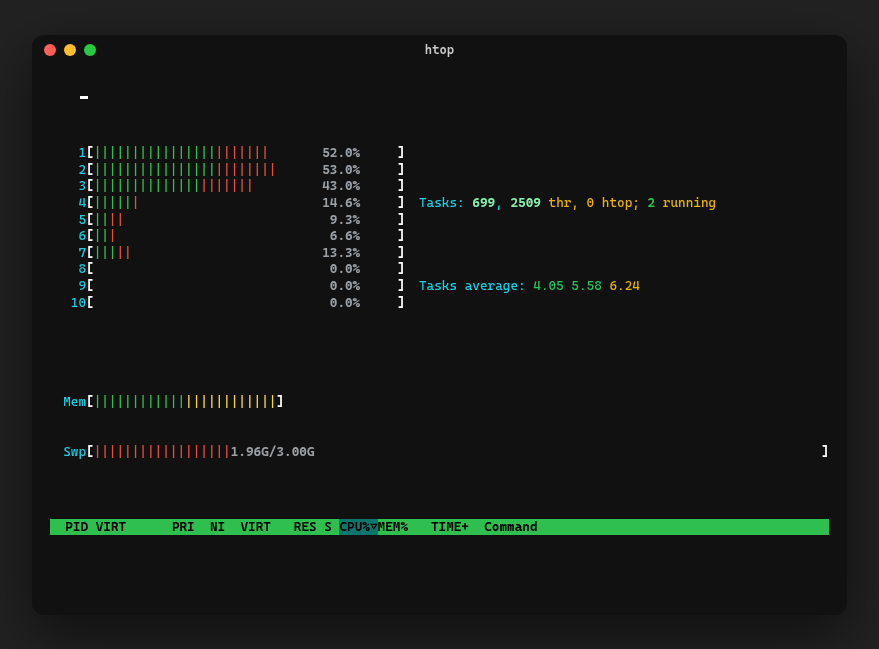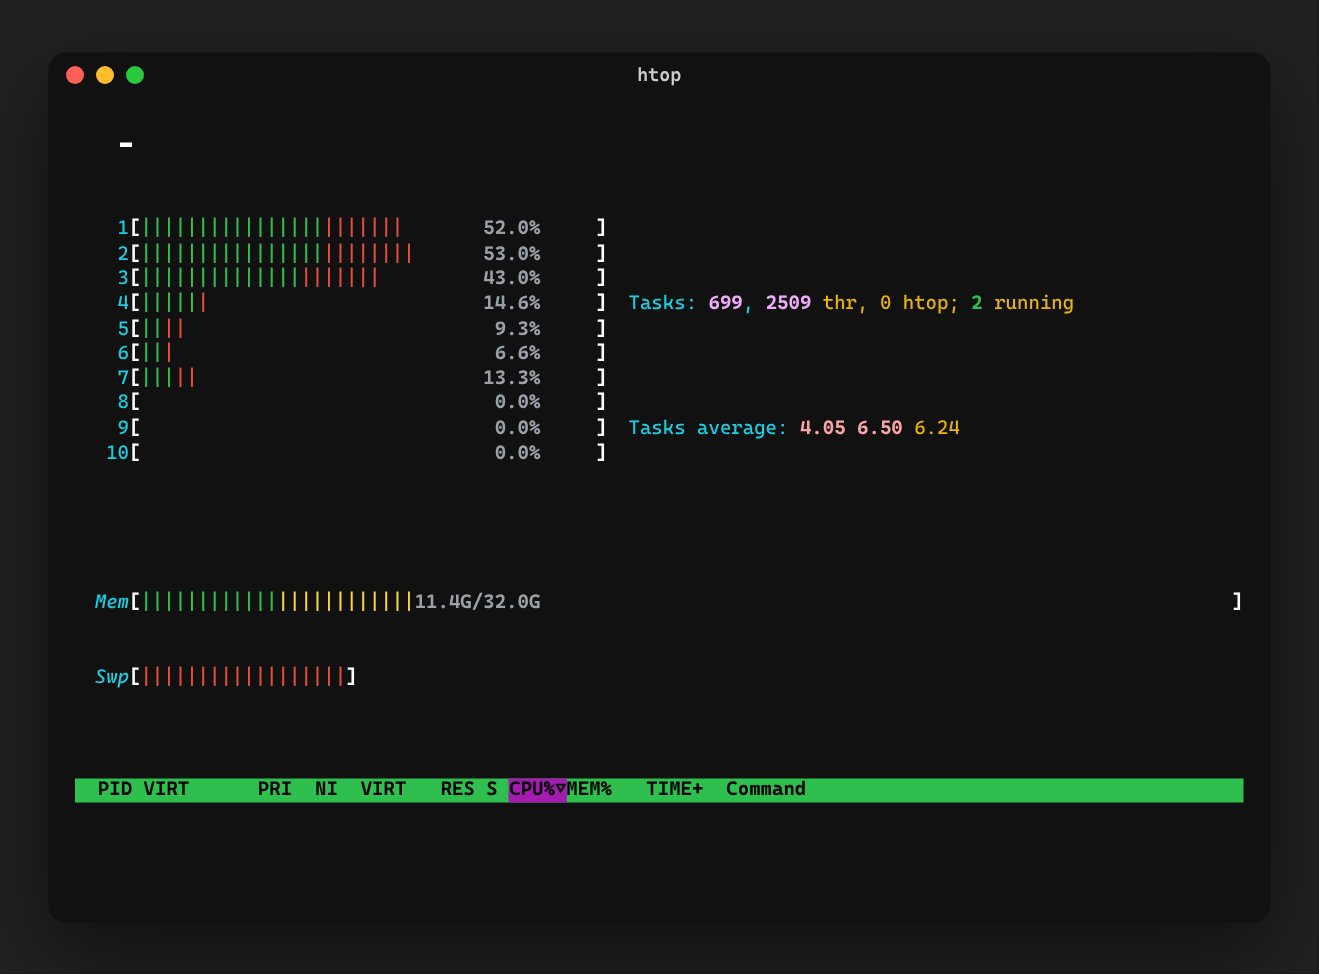--- a/index.html
+++ b/index.html
@@ -50,40 +50,40 @@
     overflow: hidden;
   }
   .cursor {
     width: 8px; height: 3px; background: #fff; display: inline-block;
     margin-bottom: 8px;
   }
   .row { display: flex; }
   .meters { flex: 0 0 355px; }
   .meter-line { display: flex; align-items: baseline; }
   .mnum { color: #19cfe3; width: 36px; text-align: right; display: inline-block; }
-  .mlabel { color: #19cfe3; width: 36px; text-align: right; display: inline-block; font-style: italic; }
+  .mlabel { color: #19cfe3; width: 36px; text-align: right; display: inline-block; }
   .br { color: #fff; font-weight: 700; }
   .bars { display: inline-block; letter-spacing: 0; }
   .bg { color: #2fbf4e; }
   .br2 { color: #e74c3c; }
   .by { color: #f5d342; }
   .pct { color: #9aa0a6; flex: 1; padding-right: 0; font-weight: 700;}
   .sys { color: #19cfe3; padding-left: 14px; }
-  .sys .v1 { color: #f0abfc; font-weight: 700; }
+  .sys .v1 { color: #86efac; font-weight: 700; }
   .sys .v2 { color: #eab308; }
-  .sys .w  { color: #fca5a5; font-weight: 700; }
+  .sys .w  { color: #22c55e; font-weight: 400; }
   .sys .r  { color: #2fbf4e; font-weight: 700; }
   .header-row {
     background: #2fbf4e;
     color: #000;
     display: flex;
     margin-top: 8px;
     font-weight: 700;
   }
-  .header-row .sorted { background: #a21caf; }
+  .header-row .sorted { background: #0f766e; }
   .cell { white-space: pre; }
 </style>
 </head>
 <body>
 
 <div class="window">
   <div class="titlebar">
     <div class="traffic">
       <span class="t-close"></span>
       <span class="t-min"></span>
@@ -95,27 +95,27 @@
   <div class="content">
     <span class="cursor"></span>
 
     <div class="row">
       <div class="meters" id="cpu-meters"><div class="meter-line"><span class="mnum">1</span><span class="br">[</span><span class="bars"><span class="bg">||||||||||||||||</span><span class="br2">|||||||</span></span><span class="pct">       52.0%</span><span class="br">]</span></div><div class="meter-line"><span class="mnum">2</span><span class="br">[</span><span class="bars"><span class="bg">||||||||||||||||</span><span class="br2">||||||||</span></span><span class="pct">      53.0%</span><span class="br">]</span></div><div class="meter-line"><span class="mnum">3</span><span class="br">[</span><span class="bars"><span class="bg">||||||||||||||</span><span class="br2">|||||||</span></span><span class="pct">         43.0%</span><span class="br">]</span></div><div class="meter-line"><span class="mnum">4</span><span class="br">[</span><span class="bars"><span class="bg">|||||</span><span class="br2">|</span></span><span class="pct">                        14.6%</span><span class="br">]</span></div><div class="meter-line"><span class="mnum">5</span><span class="br">[</span><span class="bars"><span class="bg">||</span><span class="br2">||</span></span><span class="pct">                           9.3%</span><span class="br">]</span></div><div class="meter-line"><span class="mnum">6</span><span class="br">[</span><span class="bars"><span class="bg">||</span><span class="br2">|</span></span><span class="pct">                            6.6%</span><span class="br">]</span></div><div class="meter-line"><span class="mnum">7</span><span class="br">[</span><span class="bars"><span class="bg">|||</span><span class="br2">||</span></span><span class="pct">                         13.3%</span><span class="br">]</span></div><div class="meter-line"><span class="mnum">8</span><span class="br">[</span><span class="bars"><span class="bg"></span><span class="br2"></span></span><span class="pct">                               0.0%</span><span class="br">]</span></div><div class="meter-line"><span class="mnum">9</span><span class="br">[</span><span class="bars"><span class="bg"></span><span class="br2"></span></span><span class="pct">                               0.0%</span><span class="br">]</span></div><div class="meter-line"><span class="mnum">10</span><span class="br">[</span><span class="bars"><span class="bg"></span><span class="br2"></span></span><span class="pct">                               0.0%</span><span class="br">]</span></div></div>
       <div class="sys">
         <div>
 <span>Tasks: </span><span class="v1">699</span><span>, </span><span class="v1">2509</span><span class="v2"> thr, </span><span class="v2">0</span><span class="v2"> htop; </span><span class="r">2</span><span class="v2"> running</span>
         </div>
         <div>
-<span>Tasks average: </span><span class="w">4.05</span> <span class="w">6.50</span> <span class="v2">6.24</span>
+<span>Tasks average: </span><span class="w">4.05</span> <span class="w">5.58</span> <span class="v2">6.24</span>
         </div>
       </div>
     </div>
 
-    <div id="mem-line" class="meter-line"><span class="mlabel">Mem</span><span class="br">[</span><span class="bars"><span class="bg">||||||||||||</span><span class="by">||||||||||||</span><span class="br2"></span></span><span class="pct">11.4G/32.0G</span><span class="br">]</span></div>
-    <div id="swp-line" class="meter-line"><span class="mlabel">Swp</span><span class="br">[</span><span class="bars"><span class="bg"></span><span class="by"></span><span class="br2">||||||||||||||||||</span></span><span class="br">]</span></div>
+    <div id="mem-line" class="meter-line"><span class="mlabel">Mem</span><span class="br">[</span><span class="bars"><span class="bg">||||||||||||</span><span class="by">||||||||||||</span><span class="br2"></span></span><span class="br">]</span></div>
+    <div id="swp-line" class="meter-line"><span class="mlabel">Swp</span><span class="br">[</span><span class="bars"><span class="bg"></span><span class="by"></span><span class="br2">||||||||||||||||||</span></span><span class="pct">1.96G/3.00G</span><span class="br">]</span></div>
 
     <div class="header-row">
 <span class="cell">  PID </span><span class="cell">VIRT     </span><span class="cell"> PRI </span><span class="cell"> NI </span><span class="cell"> VIRT </span><span class="cell">  RES </span><span class="cell">S </span><span class="cell sorted">CPU%▽</span><span class="cell">MEM% </span><span class="cell">  TIME+ </span><span class="cell" style="flex:1"> Command</span>
     </div>
 
     
 
     
 
     

